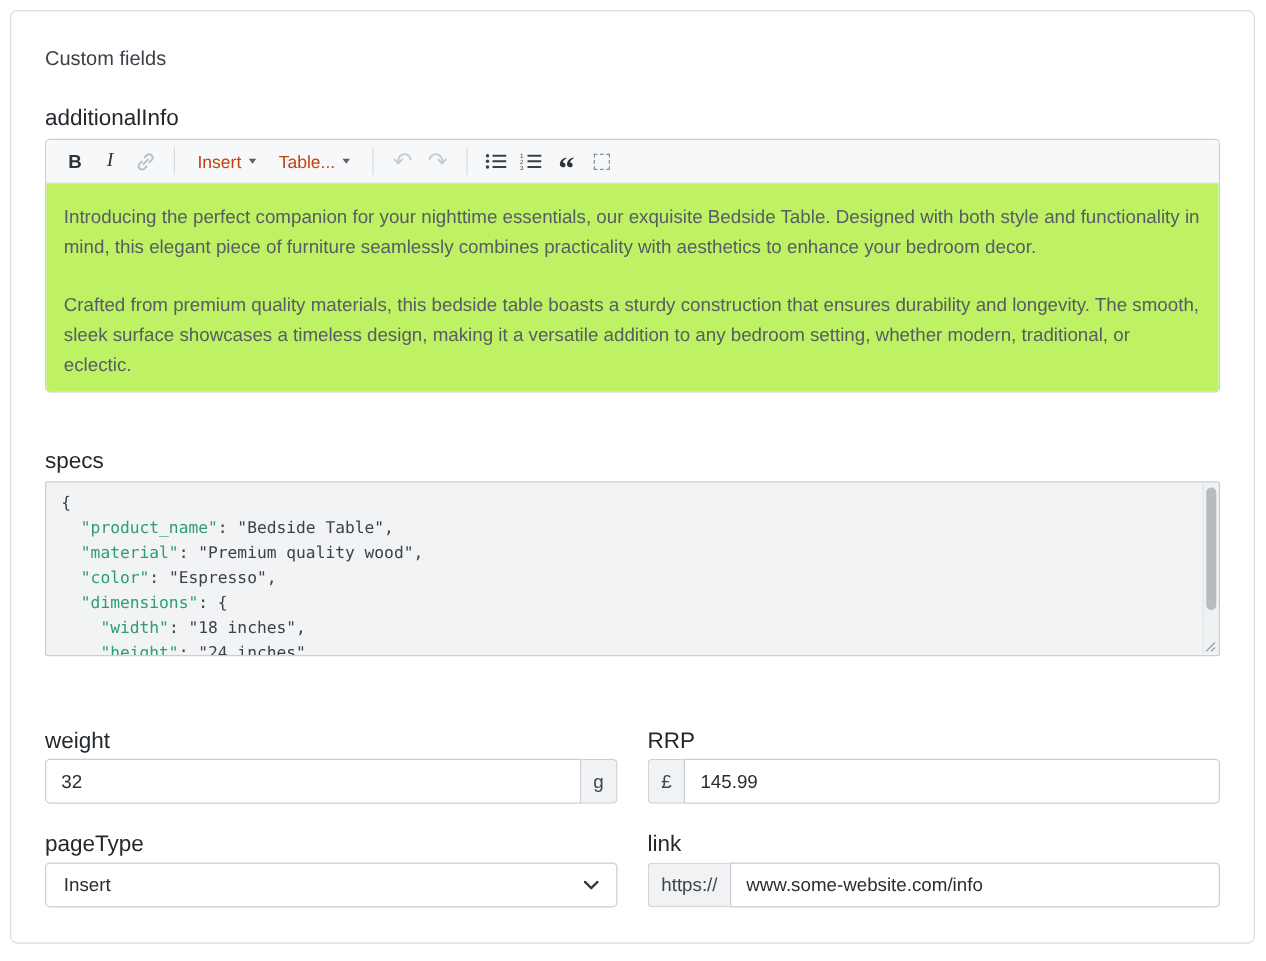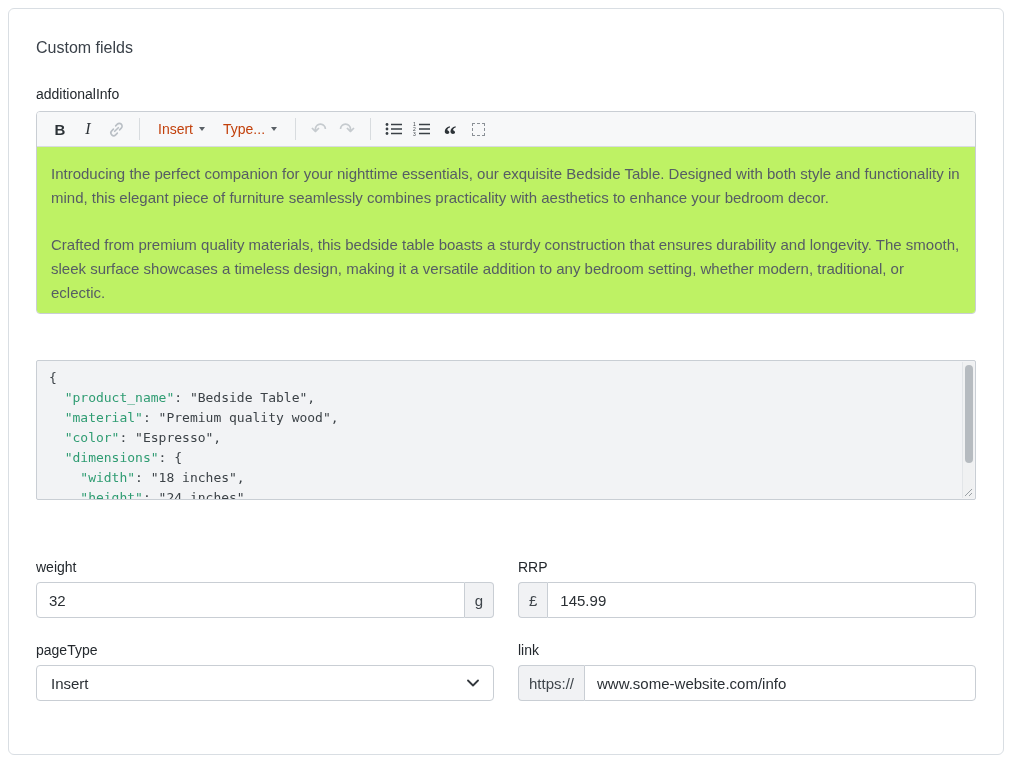--- a/index.html
+++ b/index.html
@@ -5,21 +5,21 @@
   * { box-sizing: border-box; margin: 0; padding: 0; }
   html, body { width: 1013px; height: 769px; background: #ffffff;
     font-family: "Liberation Sans", sans-serif; color: #23282d; overflow: hidden; }
 
   .card { position: absolute; left: 8px; top: 8px; width: 996px; height: 747px;
     background: #fff; border: 1px solid #d9dee3; border-radius: 6px;
     padding: 29px 27px 0 27px; }
 
   .section-title { font-size: 16px; font-weight: 400; color: #3a4149; line-height: 20px; }
 
-  .field-label { display: block; font-size: 14px; color: #23282d; line-height: 17px;
+  .field-label { display: block; font-size: 18px; color: #23282d; line-height: 17px;
     margin-bottom: 8px; }
 
   
   .rte { margin-top: 28px; }
   .rte-box { border: 1px solid #c9ced4; border-radius: 4px; overflow: hidden; background: #fff; }
   .rte-toolbar { height: 35px; background: #f7f8f9; border-bottom: 1px solid #d8dcdf;
     display: flex; align-items: center; padding: 0 10px; gap: 2px; }
   .tb-btn { display: flex; align-items: center; justify-content: center;
     min-width: 26px; height: 26px; border: none; background: transparent;
     border-radius: 3px; cursor: pointer; color: #2d3338; font-size: 15px; padding: 0 4px; }
@@ -97,21 +97,21 @@
               <path d="M6.3 9.7 L9.7 6.3 M7.2 4.6 L8.8 3 a2.6 2.6 0 0 1 3.7 3.7 L10.9 8.3 M8.8 11.4 L7.2 13 a2.6 2.6 0 0 1 -3.7 -3.7 L5.1 7.7" fill="none" stroke="#b9bfc5" stroke-width="1.5" stroke-linecap="round"></path>
             </svg>
           </span>
         </button>
         <div class="tb-divider"></div>
         <button class="tb-btn tb-dd">
           <span>Insert</span>
           <span class="tb-caret"></span>
         </button>
         <button class="tb-btn tb-dd">
-          <span>Type...</span>
+          <span>Table...</span>
           <span class="tb-caret"></span>
         </button>
         <div class="tb-divider"></div>
         <button class="tb-btn tb-undo">
             <span>↶</span>
           </button>
         <button class="tb-btn tb-redo">
             <span>↷</span>
           </button>
         <div class="tb-divider"></div>
@@ -143,20 +143,21 @@
           </button>
       </div>
       <div class="rte-content">
         <p>Introducing the perfect companion for your nighttime essentials, our exquisite Bedside Table. Designed with both style and functionality in mind, this elegant piece of furniture seamlessly combines practicality with aesthetics to enhance your bedroom decor.</p>
         <p>Crafted from premium quality materials, this bedside table boasts a sturdy construction that ensures durability and longevity. The smooth, sleek surface showcases a timeless design, making it a versatile addition to any bedroom setting, whether modern, traditional, or eclectic.</p>
       </div>
     </div>
   </div>
 
   <div class="specs-field">
+    <label class="field-label">specs</label>
     <div class="code-area">
       <div class="code-scroll" id="specs-code">
           <div class="code-line"><span class="tok-plain">{</span></div>
           <div class="code-line"><span class="tok-plain">  </span><span class="tok-key">"product_name"</span><span class="tok-plain">: "Bedside Table",</span></div>
           <div class="code-line"><span class="tok-plain">  </span><span class="tok-key">"material"</span><span class="tok-plain">: "Premium quality wood",</span></div>
           <div class="code-line"><span class="tok-plain">  </span><span class="tok-key">"color"</span><span class="tok-plain">: "Espresso",</span></div>
           <div class="code-line"><span class="tok-plain">  </span><span class="tok-key">"dimensions"</span><span class="tok-plain">: {</span></div>
           <div class="code-line"><span class="tok-plain">    </span><span class="tok-key">"width"</span><span class="tok-plain">: "18 inches",</span></div>
           <div class="code-line"><span class="tok-plain">    </span><span class="tok-key">"height"</span><span class="tok-plain">: "24 inches",</span></div>
         </div>

